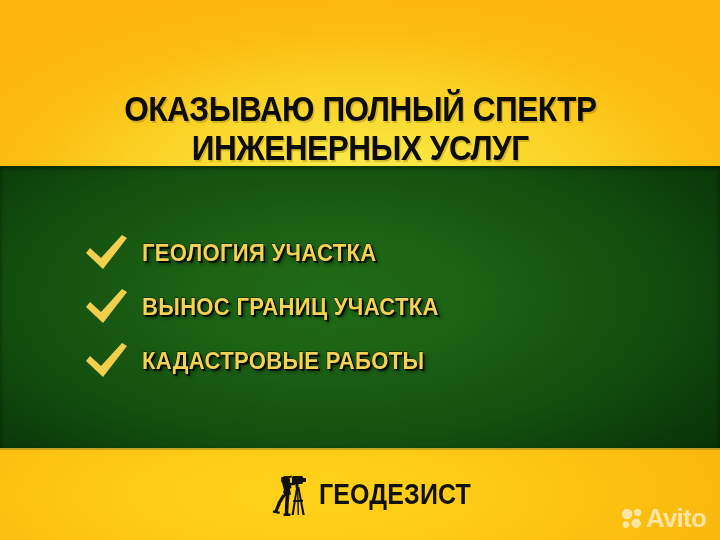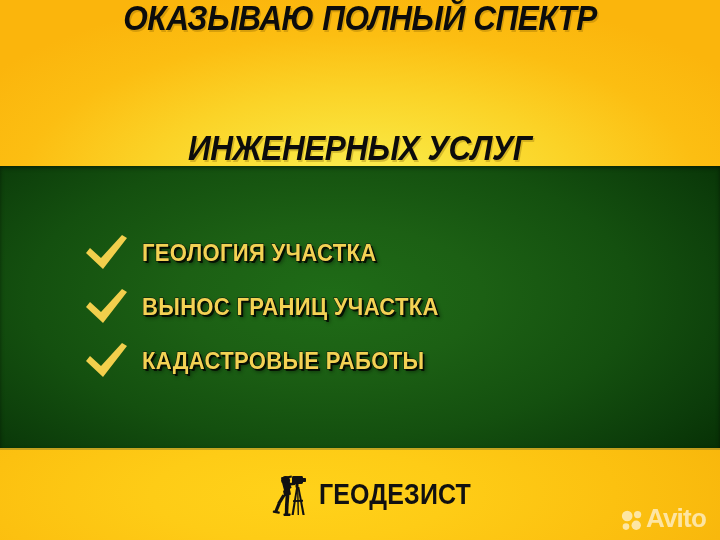--- a/index.html
+++ b/index.html
@@ -29,22 +29,21 @@
     background:
       radial-gradient(ellipse 62% 120% at 50% 112%,
         #fdf05a 0%,
         #fae33c 22%,
         #fbd327 48%,
         #fcbe12 76%,
         #fbb50c 100%);
     display: flex;
     flex-direction: column;
     align-items: center;
-    justify-content: space-between;
-    font-style: italic;
+    justify-content: flex-end;
   }
 
   .header-line {
     color: #0c0c0c;
     font-weight: 700;
     font-size: 35px;
     line-height: 1.03;
     letter-spacing: -0.5px;
     text-align: center;
     white-space: nowrap;
@@ -159,21 +158,21 @@
     transform-origin: left center;
     white-space: nowrap;
   }
 
   
   .avito-mark {
     position: absolute;
     right: 14px;
     bottom: 9px;
     display: flex;
-    align-items: flex-end;
+    align-items: center;
     gap: 3px;
     opacity: 0.62;
   }
   .avito-dots { width: 22px; height: 22px; display: block; }
   .avito-word {
     color: #ffffff;
     font-size: 26px;
     font-weight: 700;
     letter-spacing: -0.8px;
     line-height: 1;

